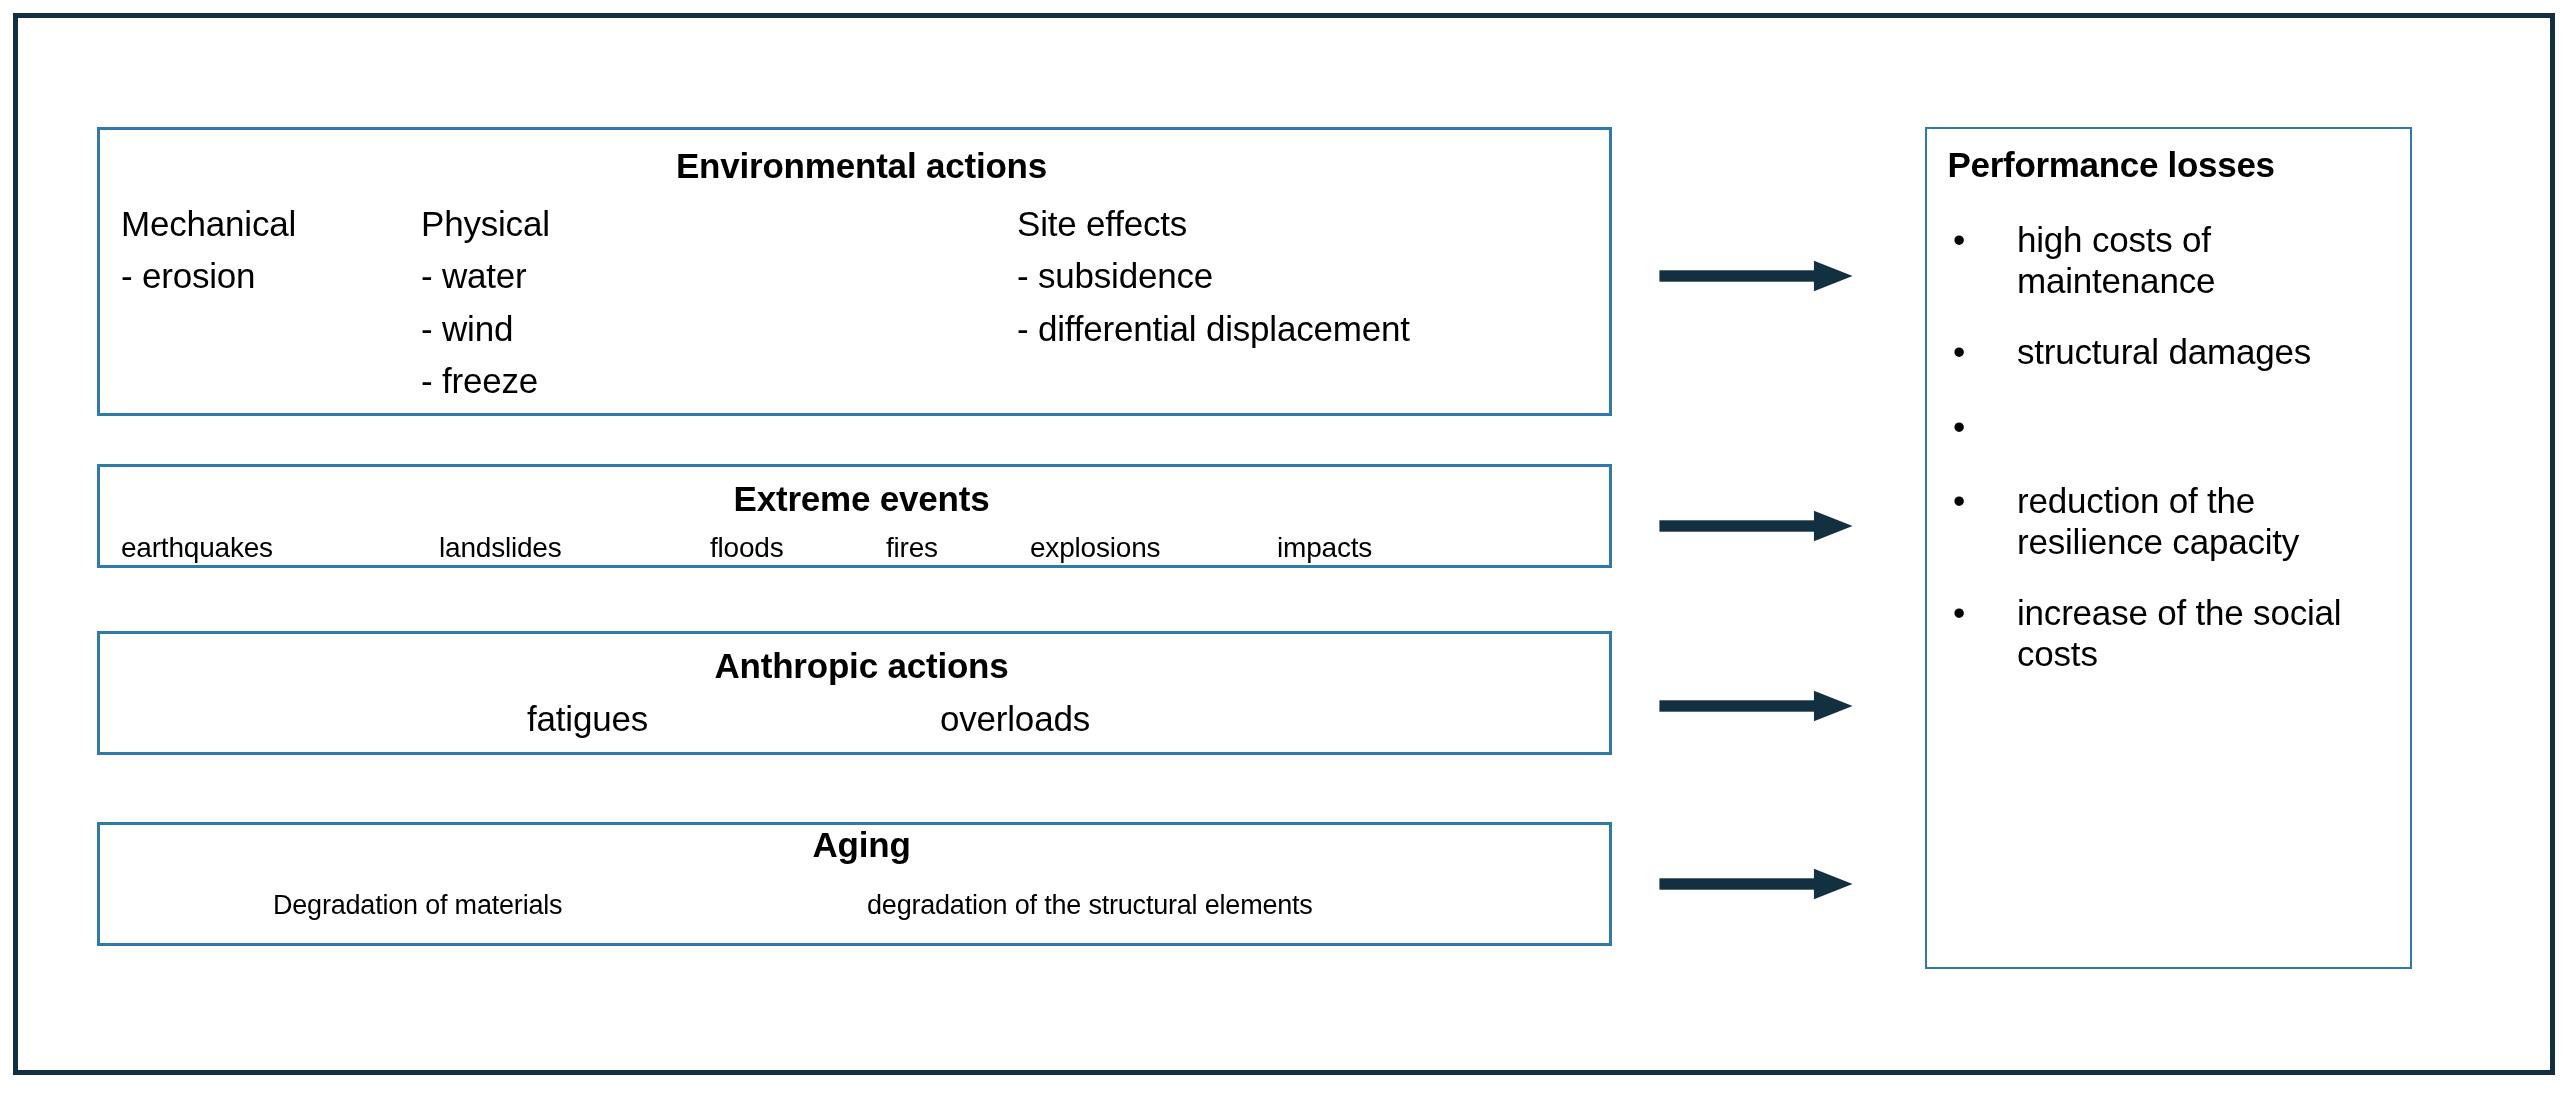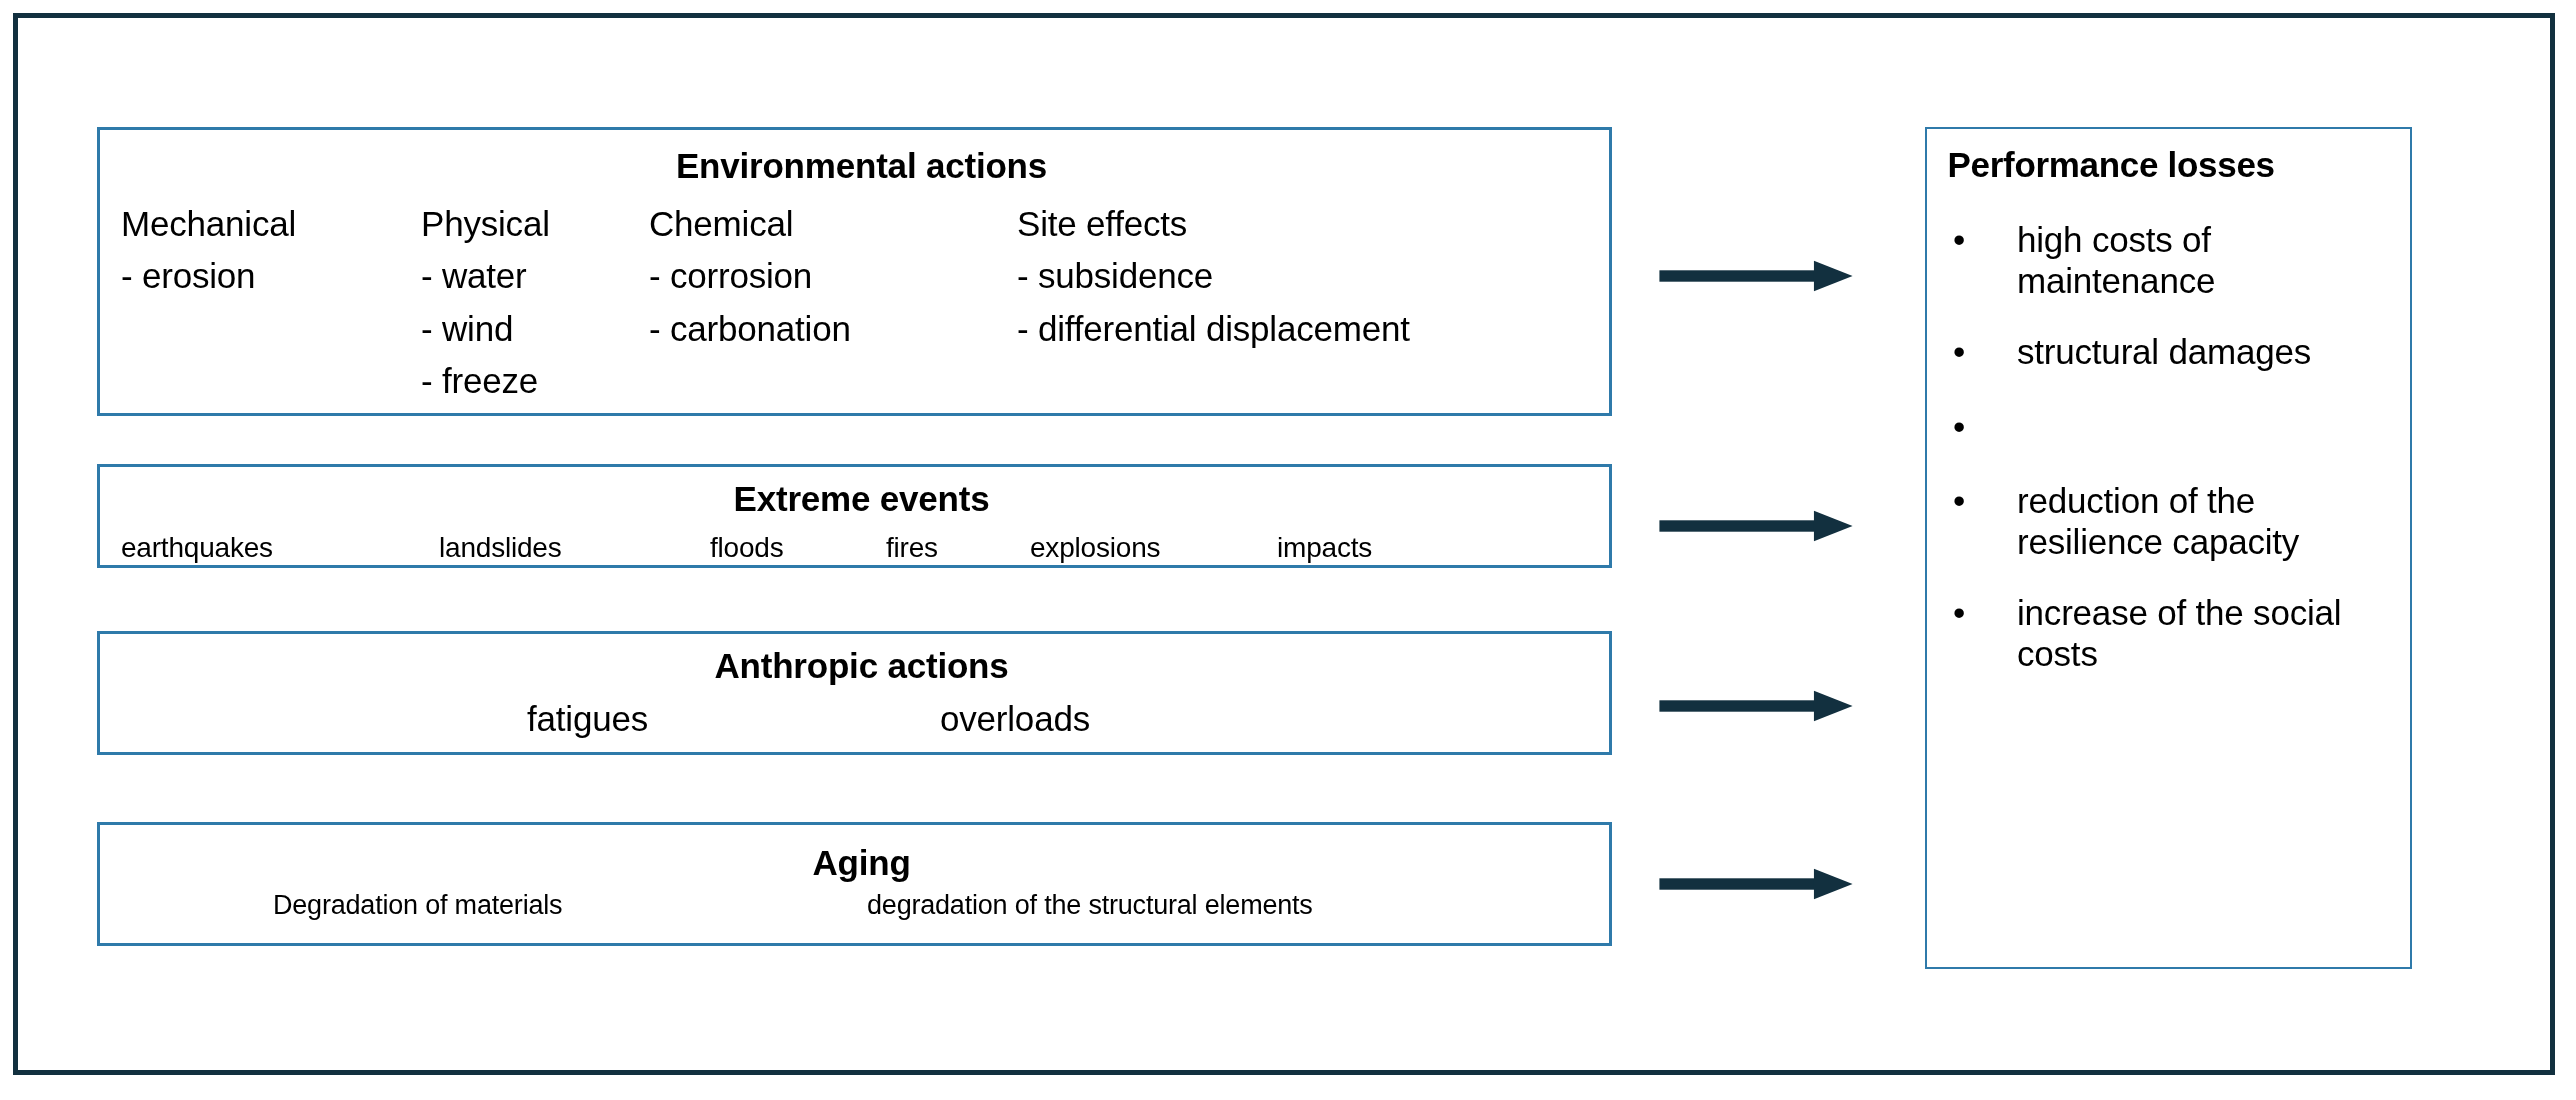--- a/index.html
+++ b/index.html
@@ -140,21 +140,21 @@
   #anthropic-item-0 { left: 427px; }
   #anthropic-item-1 { left: 840px; }
 
   
   #box-aging {
     left: 79px;
     top: 804px;
     width: 1515px;
     height: 124px;
   }
-  #box-aging .box-title { margin-top: 20px; }
+  #box-aging .box-title { margin-top: 2px; }
   #aging-items {
     position: absolute;
     left: 0;
     top: 67px;
     width: 100%;
     height: 45px;
   }
   .aging-item {
     position: absolute;
     top: 0;
@@ -239,25 +239,20 @@
         <div class="col-item">- erosion</div>
       </div>
 
       <div class="env-col" id="env-col-1">
         <div class="col-head">Physical</div>
         <div class="col-item">- water</div>
         <div class="col-item">- wind</div>
         <div class="col-item">- freeze</div>
       </div>
 
-      <div class="env-col" id="env-col-2">
-        <div class="col-head">Chemical</div>
-        <div class="col-item">- corrosion</div>
-        <div class="col-item">- carbonation</div>
-      </div>
 
       <div class="env-col" id="env-col-3">
         <div class="col-head">Site effects</div>
         <div class="col-item">- subsidence</div>
         <div class="col-item">- differential displacement</div>
       </div>
 
     </div>
   </div>
 

